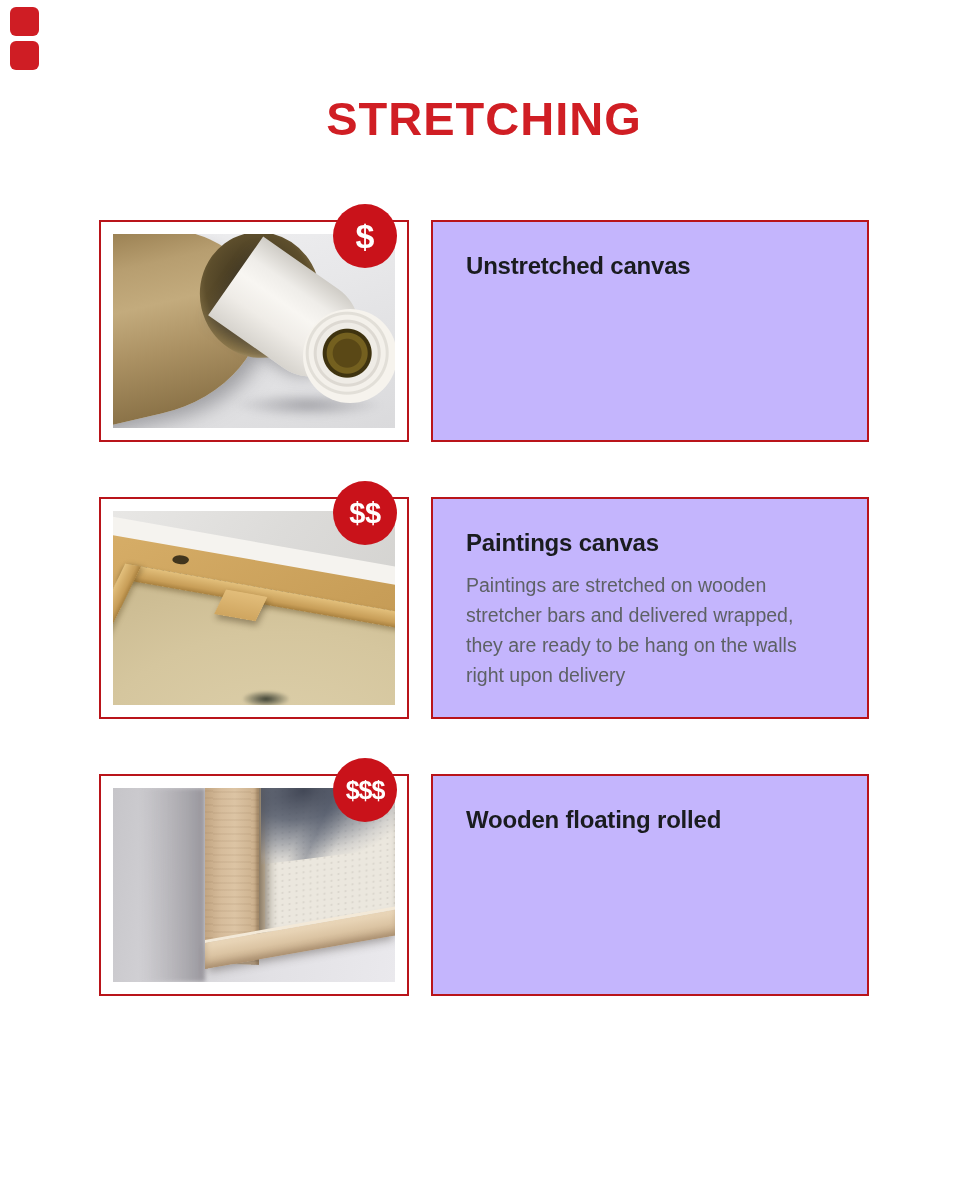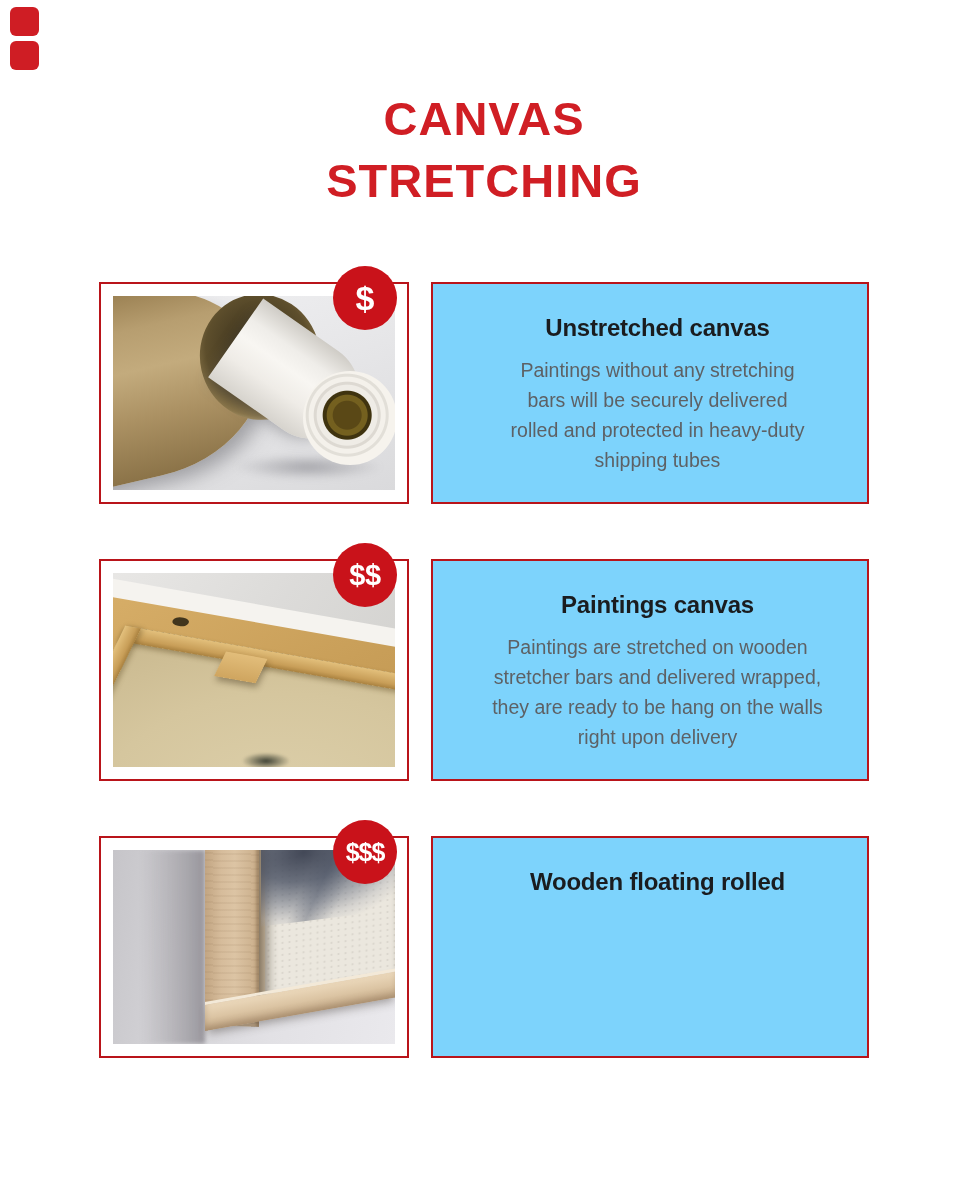--- a/index.html
+++ b/index.html
@@ -49,23 +49,22 @@
   .badge.b1{font-size:34px;}
   .badge.b2{font-size:29px;letter-spacing:-0.5px;}
   .badge.b3{font-size:25px;letter-spacing:-1px;}
 
   .photo{position:absolute;left:12px;top:12px;width:282px;height:194px;overflow:hidden;}
 
   .txt-card{
     flex:1;
     box-sizing:border-box;
     border:2px solid #b9141a;
-    background:#7dd3fc;
+    background:#c4b5fd;
     padding:30px 18px 18px 33px;
-    text-align:center;
   }
   .opt-h{margin:0 0 13px;font-size:24px;font-weight:700;color:#1a1c1f;letter-spacing:-0.2px;}
   .opt-d{margin:0;font-size:19.5px;line-height:30px;color:#5d6165;white-space:pre-line;}
 
   
   .photo.p1{background:linear-gradient(160deg,#f0f0f2 0%,#e8e8ea 40%,#dadadc 100%);}
   .p1-tube{
     position:absolute;left:-95px;top:-4px;width:245px;height:186px;
     transform:rotate(-13deg);
     border-radius:0 50% 50% 0 / 0 50% 50% 0;
@@ -178,43 +177,38 @@
 </style>
 </head>
 <body>
 
 <div class="page">
 
   <div class="corner-mark m1"></div>
   <div class="corner-mark m2"></div>
 
   <h1 class="title">
-    <span>CANVAS</span>
     <span>STRETCHING</span>
   </h1>
 
   <div class="rows">
 
     <div class="row">
       <div class="img-card">
         <div class="badge b1">$</div>
         <div class="photo p1">
           <div class="p1-tube"></div>
           <div class="p1-mouth"></div>
           <div class="p1-shadow"></div>
           <div class="p1-roll"></div>
           <div class="p1-rollend"></div>
         </div>
       </div>
       <div class="txt-card">
         <h2 class="opt-h">Unstretched canvas</h2>
-        <p class="opt-d">Paintings without any stretching
-bars will be securely delivered
-rolled and protected in heavy-duty
-shipping tubes</p>
       </div>
     </div>
 
     <div class="row">
       <div class="img-card">
         <div class="badge b2">$$</div>
         <div class="photo p2">
           <div class="p2-stack">
             <div class="p2-wood"></div>
             <div class="p2-beige"></div>

